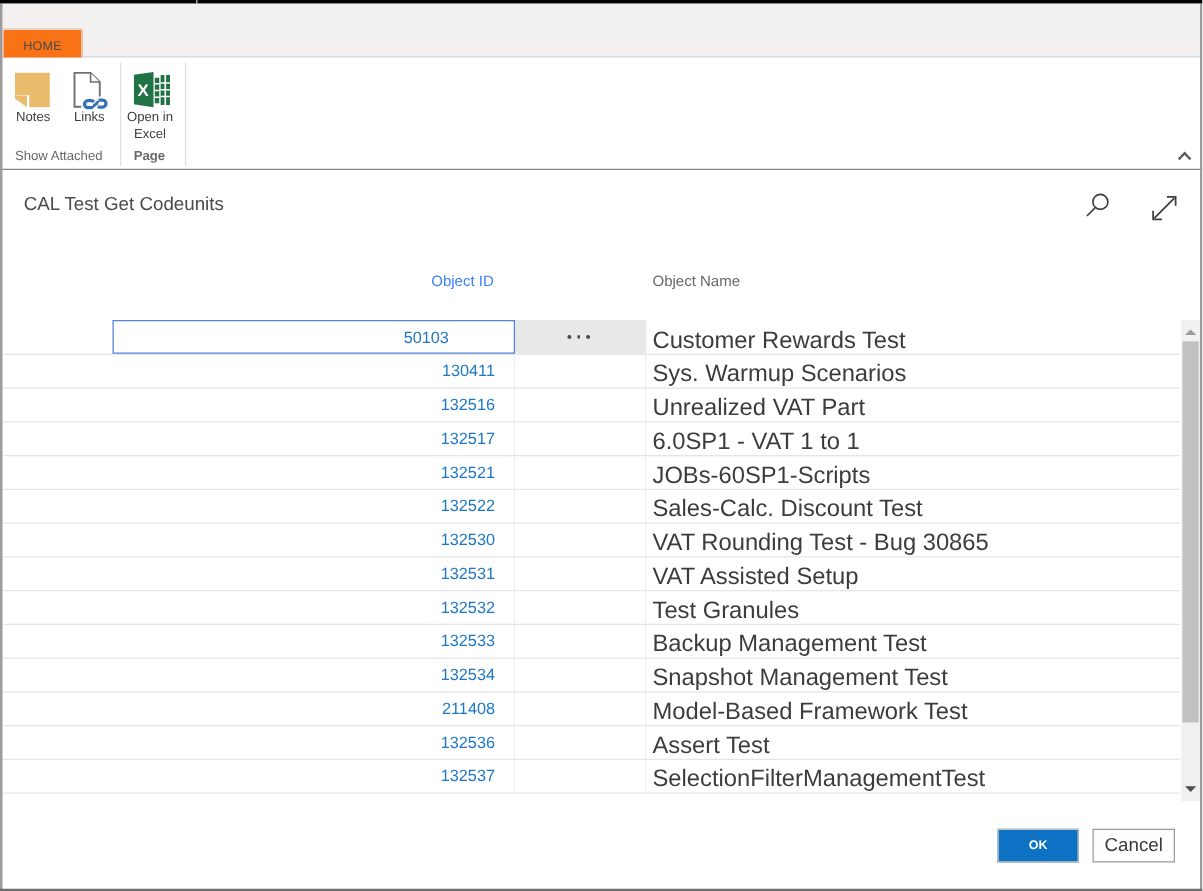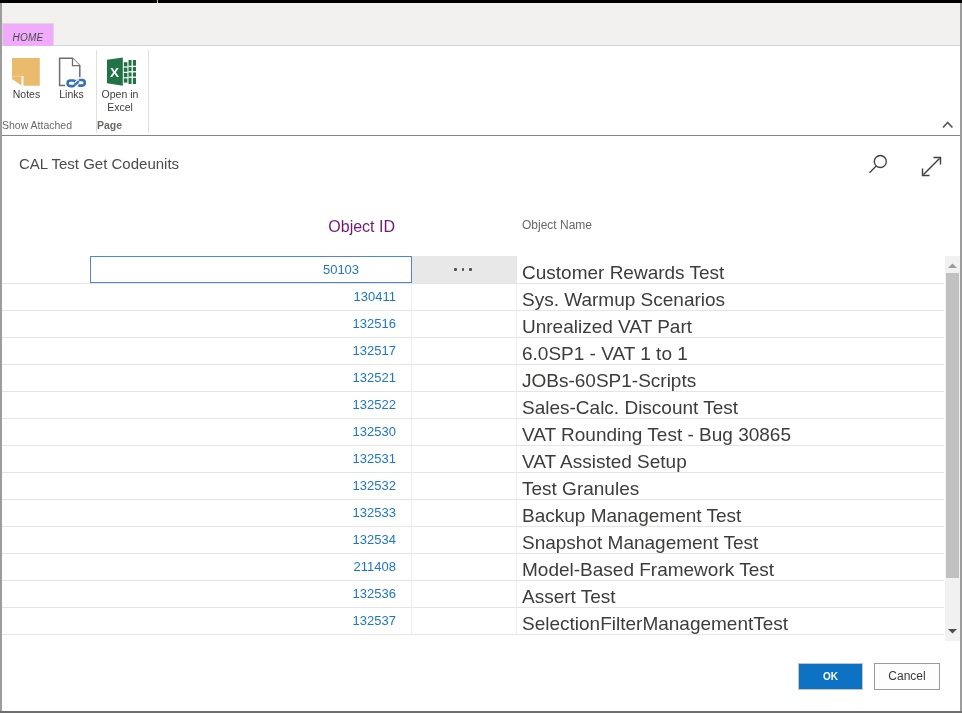--- a/index.html
+++ b/index.html
@@ -11,53 +11,53 @@
 #topbar { left:0; top:0; width:962px; height:3px; background:#000; }
 #tick { left:157px; top:0; width:1px; height:3px; background:#c8c8c8; }
 #lborder { left:0; top:3px; width:2px; height:710px; background:#9c9c9c; }
 #rborder { left:960px; top:3px; width:2px; height:710px; background:#9c9c9c; }
 #bborder { left:0; top:711px; width:962px; height:2px; background:#6e6e6e; }
 
 
 #ribtop { left:2px; top:3px; width:958px; height:43px; background:#f2f1f0; }
 #ribwhite { left:2px; top:46px; width:958px; height:89px; background:#fff; }
 #tabline { left:2px; top:45px; width:958px; height:1px; background:#ccd6e0; }
-#tab { left:2px; top:23px; width:52px; height:23px; background:#f0abfc; border:1px solid #dcdad9; border-bottom:none; z-index:3;font-style:italic; }
+#tab { left:2px; top:23px; width:64px; height:23px; background:#f97316; border:1px solid #dcdad9; border-bottom:none; z-index:3; }
 #tab span { position:absolute; left:0; top:8px; width:100%; text-align:center; font-size:10px; color:#4a4a4a; letter-spacing:0.2px; }
 #ribborder { left:0; top:135px; width:962px; height:1px; background:#858585; }
 .grpsep { top:50px; width:1px; height:83px; background:#e2e0df; }
 .iconlabel { font-size:10.5px; color:#3e3d3c; text-align:center; line-height:12.5px; }
-.grplabel { font-size:10.5px; color:#6a6968; }
+.grplabel { font-size:10.5px; color:#6a6968; text-align:center; }
 
 
 #caption { left:19px; top:155px; font-size:15px; color:#4c4b4a; }
 
 
-#hdr1 { left:295px; width:100px; text-align:right; top:218px; font-size:16px; color:#701a75; position:absolute;}
+#hdr1 { left:295px; width:100px; text-align:right; top:218px; font-size:12px; color:#3b82f6; position:absolute;}
 #hdr2 { left:522px; top:218px; font-size:12px; color:#686766; position:absolute;}
 
 
 .rowsep { left:2px; width:942px; height:1px; background:#e5e5e5; }
 .colsep { top:256px; width:1px; height:378px; background:#efefef; }
 .num { width:110px; text-align:right; font-size:13px; color:#1e77c4; }
 .name { left:522px; font-size:19px; color:#3d3c3b; }
 
 
 #inputbox { left:90px; top:256px; width:322px; height:27px; background:#fff; border:1px solid #5283d8; z-index:2; }
 #inputnum { left:286px; top:262px; width:110px; text-align:center; font-size:13px; color:#1e77c4; z-index:3; }
 #assist { left:412px; top:256px; width:105px; height:27px; background:#e8e8e8; z-index:2; }
 .dot { top:268px; width:2.5px; height:2.5px; border-radius:50%; background:#4a4a4a; z-index:3; }
 
 
 #sbtrack { left:945px; top:256px; width:15px; height:385px; background:#f1f1f1; }
 #sbthumb { left:946px; top:273px; width:13px; height:305px; background:#c1c1c1; }
 
 
 #okbtn { left:798px; top:663px; width:65px; height:27px; background:#0e72c4; border:1px solid #c9c4bd; color:#fff; font-weight:bold; font-size:10px; text-align:center; line-height:25px; }
-#cancelbtn { left:874px; top:663px; width:66px; height:27px; background:#fdfdfd; border:1px solid #9b9b9b; color:#3a3a3a; font-size:12px; text-align:center; line-height:25px; }
+#cancelbtn { left:874px; top:663px; width:66px; height:27px; background:#fdfdfd; border:1px solid #9b9b9b; color:#3a3a3a; font-size:15px; text-align:center; line-height:25px; }
 </style>
 </head>
 <body>
 <div id="win">
 
   <div class="abs" id="topbar"></div>
   <div class="abs" style="left:0;top:3px;width:962px;height:1px;background:#fafaf9;"></div>
   <div class="abs" id="tick"></div>
   <div class="abs" id="ribtop"></div>
   <div class="abs" id="ribwhite"></div>

